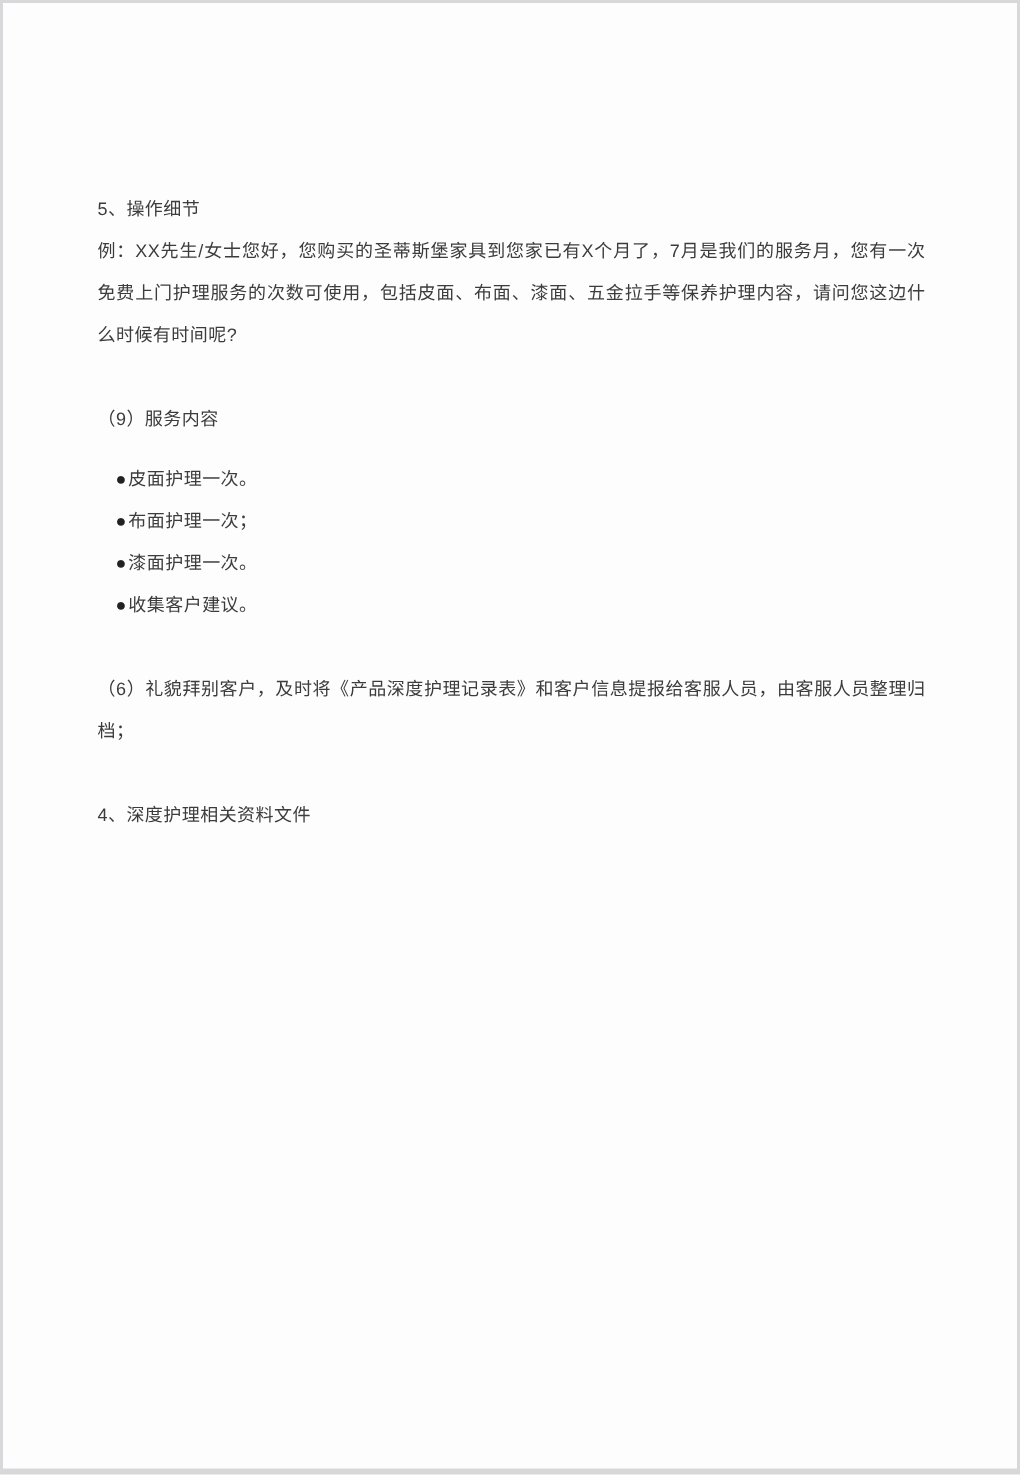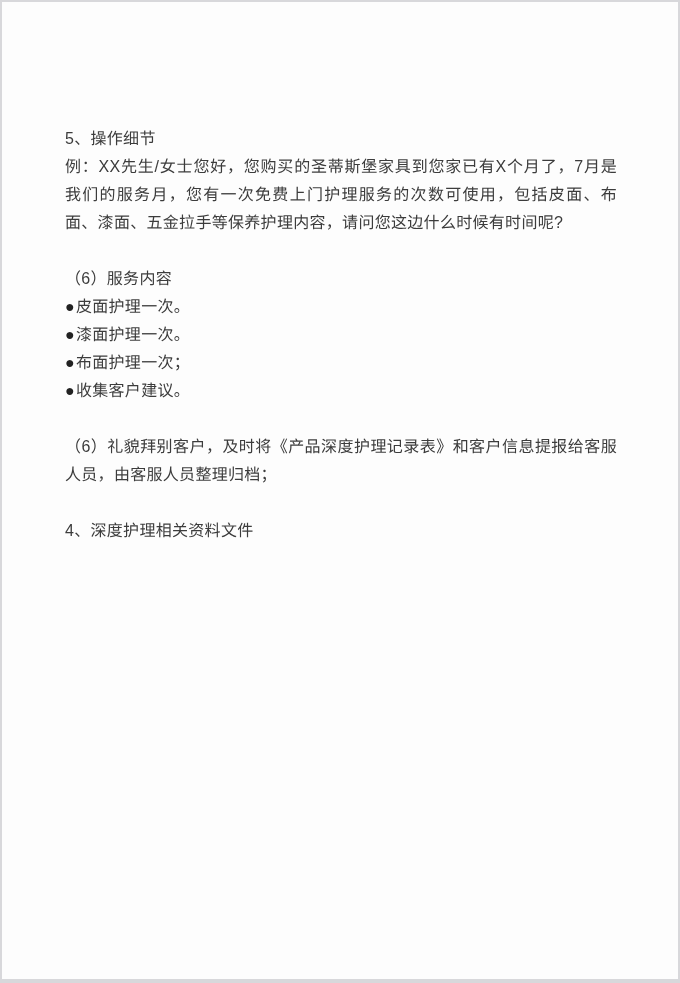--- a/index.html
+++ b/index.html
@@ -18,33 +18,33 @@
     position: absolute;
     top: 2px;
     left: 2px;
     right: 2px;
     bottom: 4px;
     background: #fdfdfd;
   }
   .content {
     padding: 123px 61px 0 63px;
     color: #3c3c3c;
-    font-size: 16px;
+    font-size: 12px;
     line-height: 28px;
     text-align: justify;
     letter-spacing: 0.3px;
   }
   .content p {
     margin: 0;
   }
   .gap {
     margin-top: 28px !important;
   }
   ul.bullet-list {
-    margin: 0;
+    margin: 12px;
     padding: 0;
     list-style: none;
     text-align: left;
   }
   ul.bullet-list li {
     line-height: 28px;
   }
   .bullet {
     color: #222222;
     margin-right: 1px;
@@ -56,31 +56,31 @@
 <div class="paper">
   <div class="content">
 
     <p>5、操作细节</p>
 
 
     <p>例：XX先生/女士您好，您购买的圣蒂斯堡家具到您家已有X个月了，7月是我们的服务月，您有一次免费上门护理服务的次数可使用，包括皮面、布面、漆面、五金拉手等保养护理内容，请问您这边什么时候有时间呢?</p>
 
 
 
-    <p class="gap">（6）服务内容</p>
+    <p class="gap">（9）服务内容</p>
 
     <ul class="bullet-list">
       <li>
         <span class="bullet">●</span><span>皮面护理一次。</span>
       </li>
       <li>
-        <span class="bullet">●</span><span>漆面护理一次。</span>
+        <span class="bullet">●</span><span>布面护理一次；</span>
       </li>
       <li>
-        <span class="bullet">●</span><span>布面护理一次；</span>
+        <span class="bullet">●</span><span>漆面护理一次。</span>
       </li>
       <li>
         <span class="bullet">●</span><span>收集客户建议。</span>
       </li>
     </ul>
 
 
     <p class="gap">（6）礼貌拜别客户，及时将《产品深度护理记录表》和客户信息提报给客服人员，由客服人员整理归档；</p>
 
     <p class="gap">4、深度护理相关资料文件</p>

